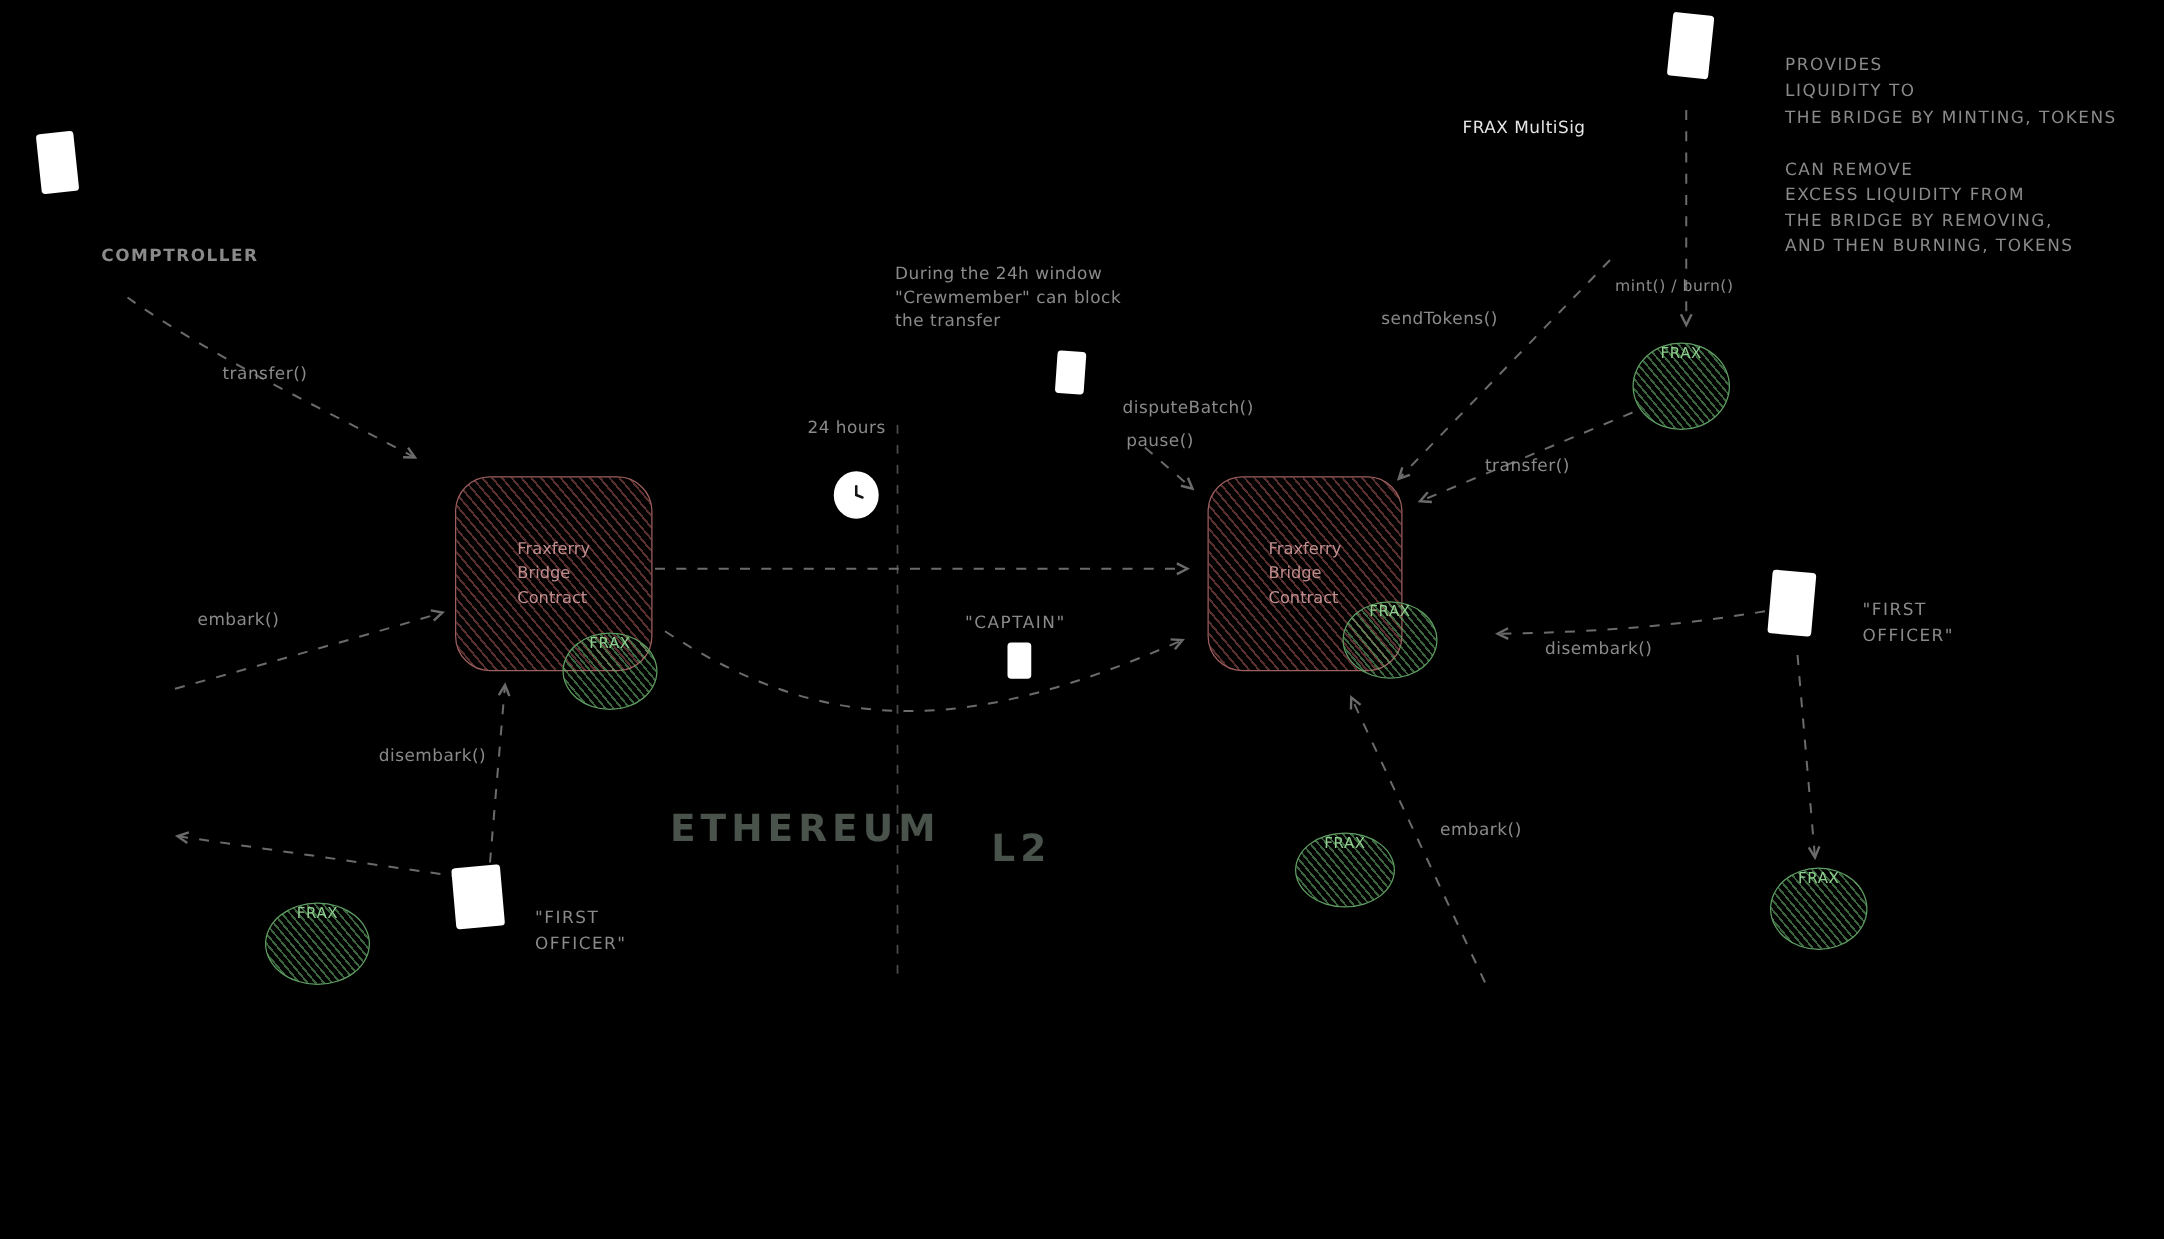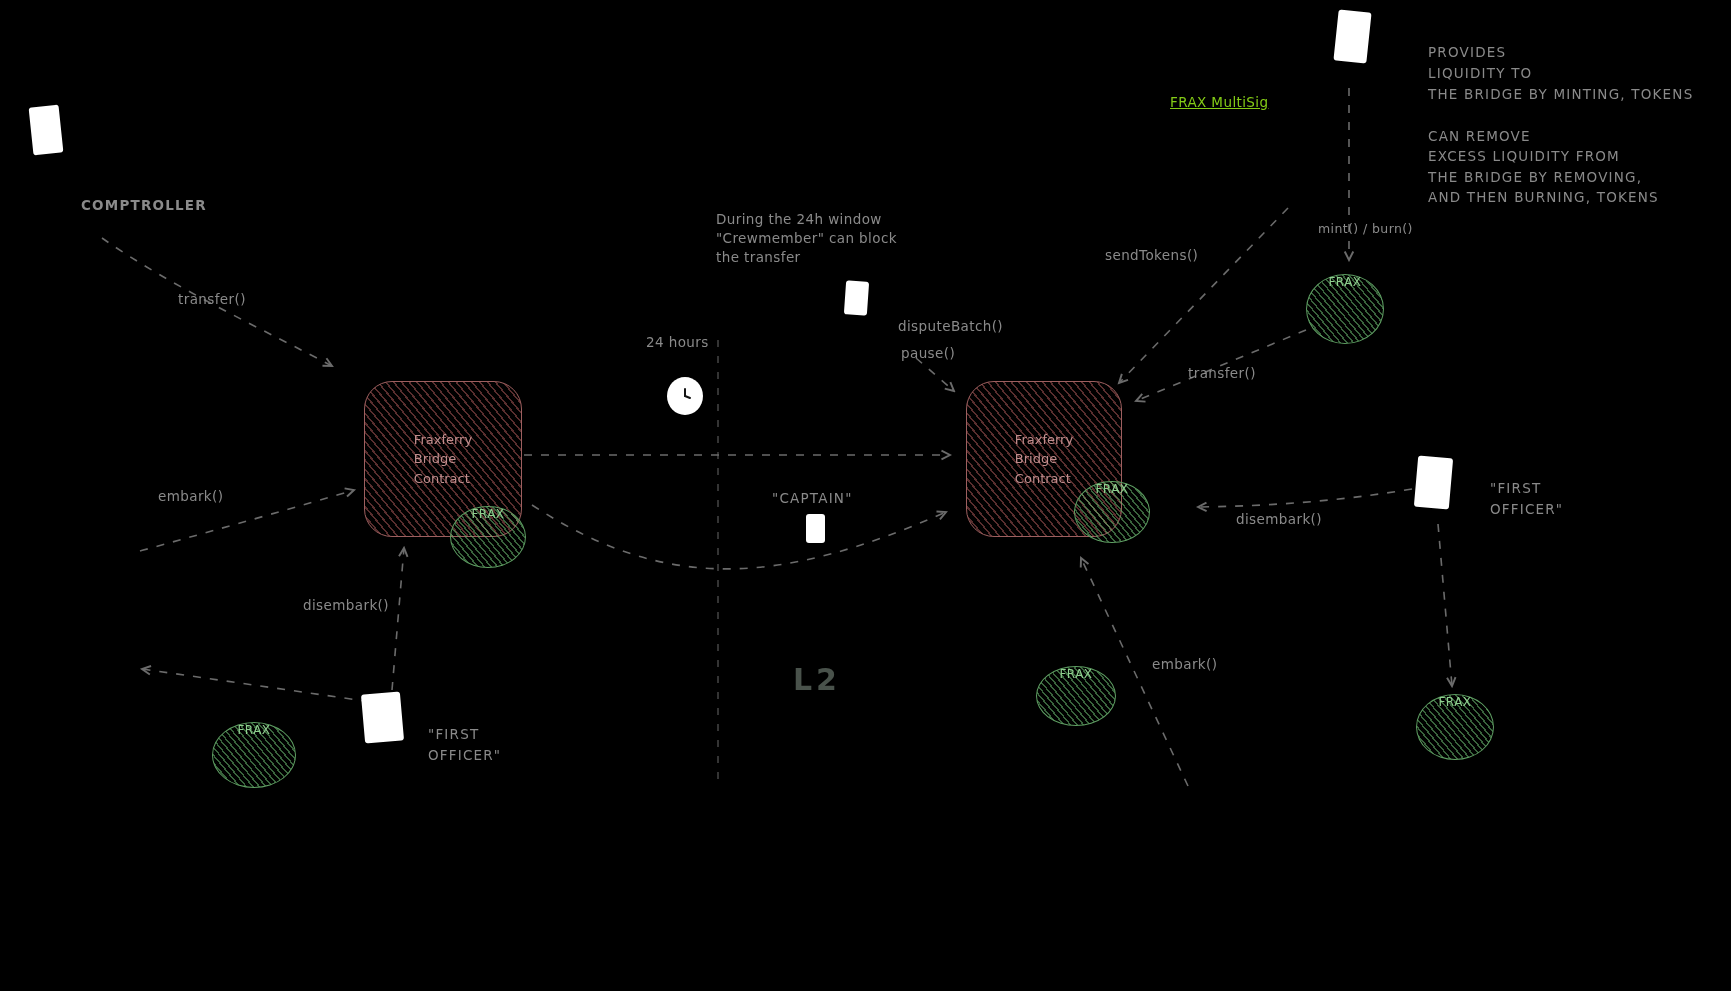--- a/index.html
+++ b/index.html
@@ -14,21 +14,21 @@
 
   .lbl{
     position:absolute;
     color:#8a8a8a;
     font-size:13.5px;
     line-height:1.4;
     white-space:pre-line;
     letter-spacing:0.4px;
   }
   .lbl.caps{letter-spacing:1.2px;}
-  .lbl.dim{color:#84cc16;text-decoration:underline;}
+  .lbl.dim{color:#e5e5e5;}
   .section-label{
     position:absolute;
     color:#49524b;
     font-size:30px;
     font-weight:bold;
     letter-spacing:4px;
     white-space:pre;
   }
 
   .contract-box{
@@ -146,34 +146,35 @@
   <div class="lbl caps" style="left:81px;top:196px;font-weight:bold;">COMPTROLLER</div>
   <div class="lbl" style="left:178px;top:290px;">transfer()</div>
   <div class="lbl" style="left:646px;top:333px;">24 hours</div>
   <div class="lbl" style="left:716px;top:210px;">During the 24h window
 "Crewmember" can block
 the transfer</div>
   <div class="lbl" style="left:898px;top:317px;">disputeBatch()</div>
   <div class="lbl" style="left:901px;top:344px;">pause()</div>
   <div class="lbl" style="left:1105px;top:246px;">sendTokens()</div>
   <div class="lbl dim" style="left:1170px;top:93px;">FRAX MultiSig</div>
-  <div class="lbl" style="left:1292px;top:220px;font-size:12.5px;margin-left:26px;">mint() / burn()</div>
+  <div class="lbl" style="left:1292px;top:220px;font-size:12.5px;">mint() / burn()</div>
   <div class="lbl caps" style="left:1428px;top:126px;line-height:1.5;">CAN REMOVE
 EXCESS LIQUIDITY FROM
 THE BRIDGE BY REMOVING,
 AND THEN BURNING, TOKENS</div>
   <div class="lbl caps" style="left:1428px;top:42px;line-height:1.55;">PROVIDES
 LIQUIDITY TO
 THE BRIDGE BY MINTING, TOKENS</div>
   <div class="lbl" style="left:1188px;top:364px;">transfer()</div>
   <div class="lbl" style="left:158px;top:487px;">embark()</div>
   <div class="lbl" style="left:303px;top:596px;">disembark()</div>
   <div class="lbl caps" style="left:772px;top:489px;">"CAPTAIN"</div>
   <div class="lbl" style="left:1236px;top:510px;">disembark()</div>
   <div class="lbl caps" style="left:1490px;top:478px;line-height:1.55;">"FIRST
 OFFICER"</div>
   <div class="lbl caps" style="left:428px;top:724px;line-height:1.55;">"FIRST
 OFFICER"</div>
   <div class="lbl" style="left:1152px;top:655px;">embark()</div>
 
+  <div class="section-label" style="left:536px;top:646px;">ETHEREUM</div>
   <div class="section-label" style="left:793px;top:662px;">L2</div>
 
 </div>
 
 </body></html>

